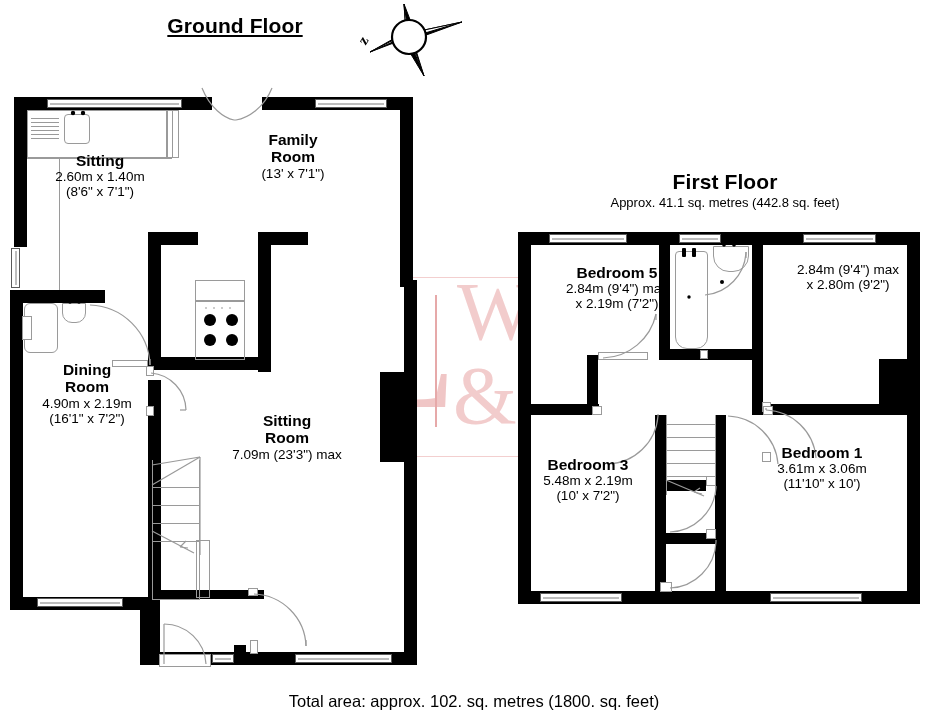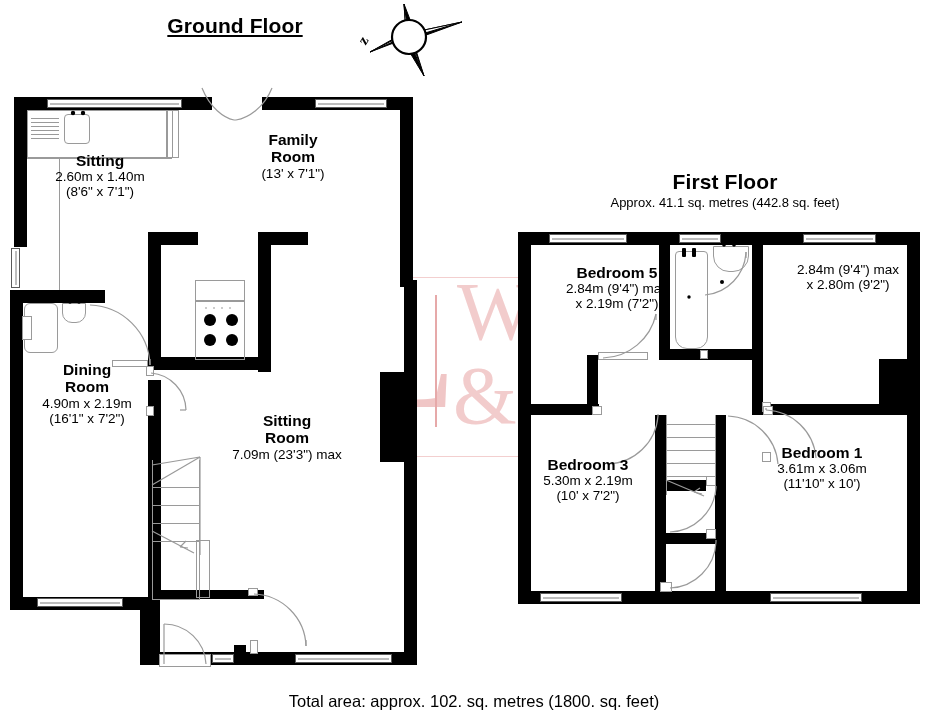--- a/index.html
+++ b/index.html
@@ -515,21 +515,21 @@
       <span class="rdim">x 2.19m (7'2")</span>
     </div>
 
     <div class="room-label" style="left:748px; top:262px; width:200px;">
       <span class="rdim">2.84m (9'4") max</span>
       <span class="rdim">x 2.80m (9'2")</span>
     </div>
 
     <div class="room-label" style="left:488px; top:444px; width:200px;margin-top:12px;">
       <span class="rname">Bedroom 3</span>
-      <span class="rdim">5.30m x 2.19m</span>
+      <span class="rdim">5.48m x 2.19m</span>
       <span class="rdim">(10' x 7'2")</span>
     </div>
 
     <div class="room-label" style="left:722px; top:444px; width:200px;">
       <span class="rname">Bedroom 1</span>
       <span class="rdim">3.61m x 3.06m</span>
       <span class="rdim">(11'10" x 10')</span>
     </div>
   </div>
 

